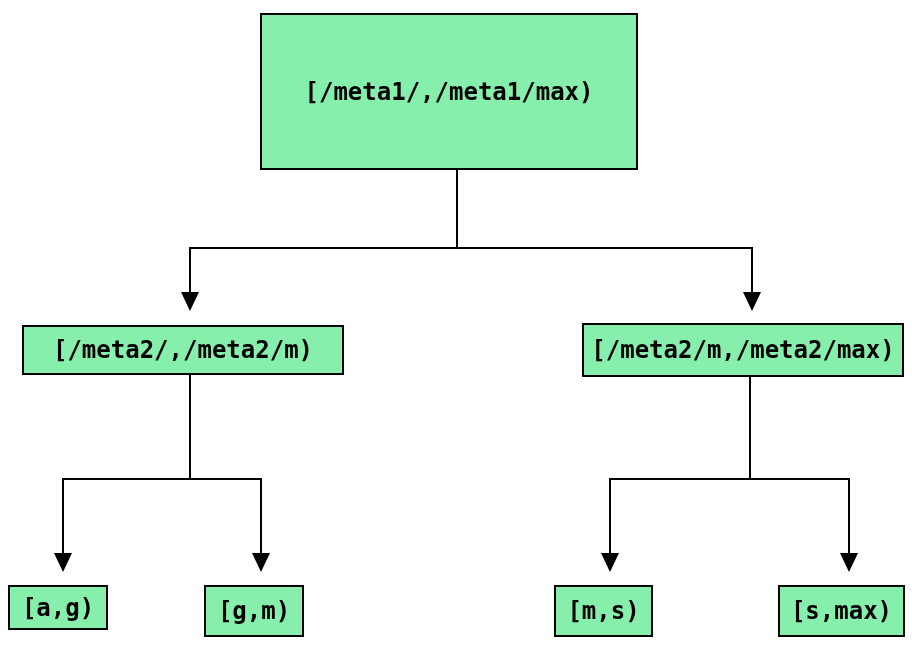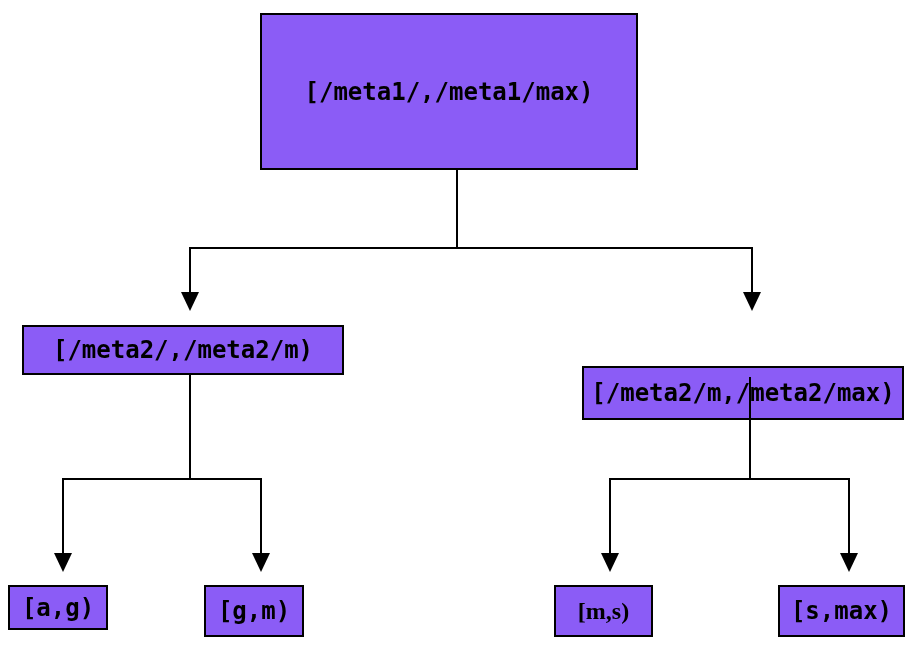--- a/index.html
+++ b/index.html
@@ -12,21 +12,21 @@
     width: 912px;
     height: 652px;
     background: #ffffff;
     overflow: hidden;
     font-family: "DejaVu Sans Mono", "Liberation Mono", monospace;
   }
   .node {
     position: absolute;
     box-sizing: border-box;
     border: 2px solid #000000;
-    background: #8b5cf6;
+    background: #86efac;
     display: flex;
     align-items: center;
     justify-content: center;
     font-size: 24px;
     font-weight: bold;
     color: #000000;
     white-space: nowrap;
   }
   .line {
     position: absolute;
@@ -53,21 +53,21 @@
   <div class="line" style="left:456px; top:170px; width:2px; height:78px;"></div>
   <div class="line" style="left:189px; top:247px; width:564px; height:2px;"></div>
   <div class="line" style="left:189px; top:247px; width:2px; height:46px;"></div>
   <div class="line" style="left:751px; top:247px; width:2px; height:46px;"></div>
   <div class="arrowhead" style="left:181px; top:292px;"></div>
   <div class="arrowhead" style="left:743px; top:292px;"></div>
 
   <div class="node" style="left:22px; top:325px; width:322px; height:50px;">
     <span>[/meta2/,/meta2/m)</span>
   </div>
-  <div class="node" style="left:582px; top:323px; width:322px; height:54px;margin-top:43px;">
+  <div class="node" style="left:582px; top:323px; width:322px; height:54px;">
     <span>[/meta2/m,/meta2/max)</span>
   </div>
 
   <div class="line" style="left:189px; top:375px; width:2px; height:105px;"></div>
   <div class="line" style="left:62px; top:478px; width:200px; height:2px;"></div>
   <div class="line" style="left:62px; top:478px; width:2px; height:76px;"></div>
   <div class="line" style="left:260px; top:478px; width:2px; height:76px;"></div>
   <div class="arrowhead" style="left:54px; top:553px;"></div>
   <div class="arrowhead" style="left:252px; top:553px;"></div>
 
@@ -77,20 +77,20 @@
   <div class="line" style="left:848px; top:478px; width:2px; height:76px;"></div>
   <div class="arrowhead" style="left:601px; top:553px;"></div>
   <div class="arrowhead" style="left:840px; top:553px;"></div>
 
   <div class="node" style="left:8px; top:585px; width:100px; height:45px;">
     <span>[a,g)</span>
   </div>
   <div class="node" style="left:204px; top:585px; width:100px; height:52px;align-items:center;">
     <span>[g,m)</span>
   </div>
-  <div class="node" style="left:554px; top:585px; width:99px; height:52px;font-family:Liberation Serif, serif;">
+  <div class="node" style="left:554px; top:585px; width:99px; height:52px;">
     <span>[m,s)</span>
   </div>
   <div class="node" style="left:778px; top:585px; width:127px; height:52px;">
     <span>[s,max)</span>
   </div>
 
 </div>
 
 </body></html>

